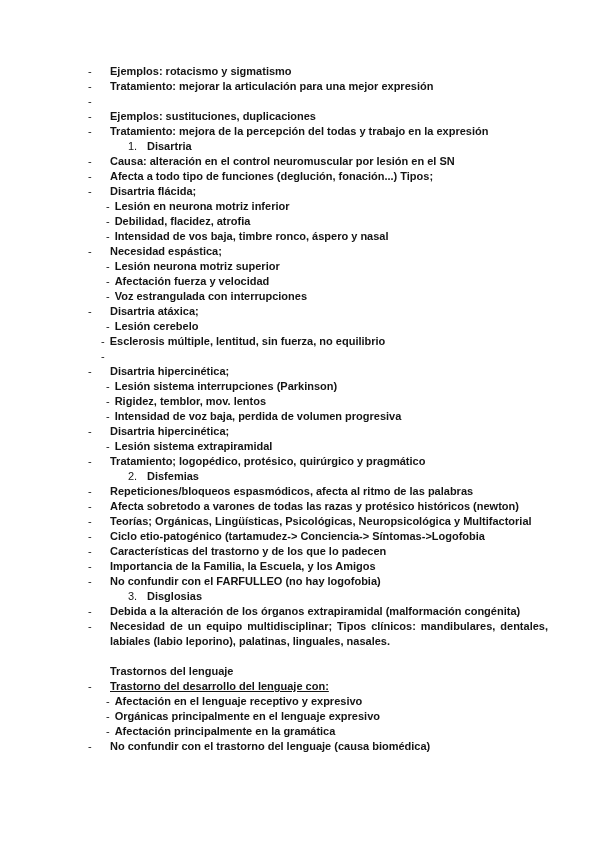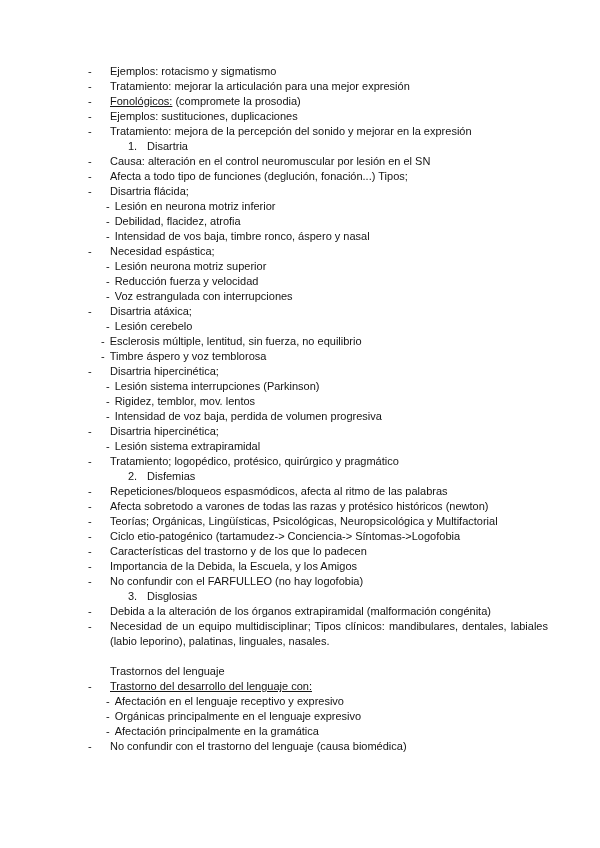--- a/index.html
+++ b/index.html
@@ -14,71 +14,71 @@
     background: #ffffff;
     overflow: hidden;
     position: relative;
   }
   .content {
     padding: 64px 52px 0 88px;
     font-size: 11px;
     line-height: 15px;
   }
   .line { display: flex; align-items: flex-start; white-space: pre; min-height: 15px; }
-  .txt { white-space: pre; }
+  .txt { white-space: pre; font-weight: bold; }
   .dash { width: 22px; flex: 0 0 22px; }
   .subdash { margin-right: 5px; }
   .line.subitem  { padding-left: 18px; }
   .line.subitem2 { padding-left: 13px; }
   .line.numbered { padding-left: 40px; }
   .num { width: 19px; flex: 0 0 19px; }
   .line.heading { padding-left: 22px; text-align: center; }
   .line.gap { height: 15px; }
   .txt.justify { white-space: normal; text-align: justify; flex: 1 1 auto; }
   .u { text-decoration: underline; }
 </style>
 </head>
 <body>
 
 <div class="page">
   <div class="content">
       <div class="line item"><span class="dash">-</span><span class="txt"><span>Ejemplos: rotacismo y sigmatismo</span></span></div>
       <div class="line item"><span class="dash">-</span><span class="txt"><span>Tratamiento: mejorar la articulación para una mejor expresión</span></span></div>
-      <div class="line item"><span class="dash">-</span><span class="txt"><span class="u">Fonológicos:</span><span> (compromete la prosodia)</span></span></div>
+      <div class="line item"><span class="dash">-</span></div>
       <div class="line item"><span class="dash">-</span><span class="txt"><span>Ejemplos: sustituciones, duplicaciones</span></span></div>
-      <div class="line item"><span class="dash">-</span><span class="txt"><span>Tratamiento: mejora de la percepción del sonido y mejorar en la expresión</span></span></div>
+      <div class="line item"><span class="dash">-</span><span class="txt"><span>Tratamiento: mejora de la percepción del todas y trabajo en la expresión</span></span></div>
       <div class="line numbered"><span class="num">1.</span><span class="txt"><span>Disartria</span></span></div>
       <div class="line item"><span class="dash">-</span><span class="txt"><span>Causa: alteración en el control neuromuscular por lesión en el SN</span></span></div>
       <div class="line item"><span class="dash">-</span><span class="txt"><span>Afecta a todo tipo de funciones (deglución, fonación...) Tipos;</span></span></div>
       <div class="line item"><span class="dash">-</span><span class="txt"><span>Disartria flácida;</span></span></div>
       <div class="line subitem"><span class="subdash">-</span><span class="txt"><span>Lesión en neurona motriz inferior</span></span></div>
       <div class="line subitem"><span class="subdash">-</span><span class="txt"><span>Debilidad, flacidez, atrofia</span></span></div>
       <div class="line subitem"><span class="subdash">-</span><span class="txt"><span>Intensidad de vos baja, timbre ronco, áspero y nasal</span></span></div>
       <div class="line item"><span class="dash">-</span><span class="txt"><span>Necesidad espástica;</span></span></div>
       <div class="line subitem"><span class="subdash">-</span><span class="txt"><span>Lesión neurona motriz superior</span></span></div>
-      <div class="line subitem"><span class="subdash">-</span><span class="txt"><span>Reducción fuerza y velocidad</span></span></div>
+      <div class="line subitem"><span class="subdash">-</span><span class="txt"><span>Afectación fuerza y velocidad</span></span></div>
       <div class="line subitem"><span class="subdash">-</span><span class="txt"><span>Voz estrangulada con interrupciones</span></span></div>
       <div class="line item"><span class="dash">-</span><span class="txt"><span>Disartria atáxica;</span></span></div>
       <div class="line subitem"><span class="subdash">-</span><span class="txt"><span>Lesión cerebelo</span></span></div>
       <div class="line subitem2"><span class="subdash">-</span><span class="txt"><span>Esclerosis múltiple, lentitud, sin fuerza, no equilibrio</span></span></div>
-      <div class="line subitem2"><span class="subdash">-</span><span class="txt"><span>Timbre áspero y voz temblorosa</span></span></div>
+      <div class="line subitem2"><span class="subdash">-</span></div>
       <div class="line item"><span class="dash">-</span><span class="txt"><span>Disartria hipercinética;</span></span></div>
       <div class="line subitem"><span class="subdash">-</span><span class="txt"><span>Lesión sistema interrupciones (Parkinson)</span></span></div>
       <div class="line subitem"><span class="subdash">-</span><span class="txt"><span>Rigidez, temblor, mov. lentos</span></span></div>
       <div class="line subitem"><span class="subdash">-</span><span class="txt"><span>Intensidad de voz baja, perdida de volumen progresiva</span></span></div>
       <div class="line item"><span class="dash">-</span><span class="txt"><span>Disartria hipercinética;</span></span></div>
       <div class="line subitem"><span class="subdash">-</span><span class="txt"><span>Lesión sistema extrapiramidal</span></span></div>
       <div class="line item"><span class="dash">-</span><span class="txt"><span>Tratamiento; logopédico, protésico, quirúrgico y pragmático</span></span></div>
       <div class="line numbered"><span class="num">2.</span><span class="txt"><span>Disfemias</span></span></div>
       <div class="line item"><span class="dash">-</span><span class="txt"><span>Repeticiones/bloqueos espasmódicos, afecta al ritmo de las palabras</span></span></div>
       <div class="line item"><span class="dash">-</span><span class="txt"><span>Afecta sobretodo a varones de todas las razas y protésico históricos (newton)</span></span></div>
       <div class="line item"><span class="dash">-</span><span class="txt"><span>Teorías; Orgánicas, Lingüísticas, Psicológicas, Neuropsicológica y Multifactorial</span></span></div>
       <div class="line item"><span class="dash">-</span><span class="txt"><span>Ciclo etio-patogénico (tartamudez-&gt; Conciencia-&gt; Síntomas-&gt;Logofobia</span></span></div>
       <div class="line item"><span class="dash">-</span><span class="txt"><span>Características del trastorno y de los que lo padecen</span></span></div>
-      <div class="line item"><span class="dash">-</span><span class="txt"><span>Importancia de la Debida, la Escuela, y los Amigos</span></span></div>
+      <div class="line item"><span class="dash">-</span><span class="txt"><span>Importancia de la Familia, la Escuela, y los Amigos</span></span></div>
       <div class="line item"><span class="dash">-</span><span class="txt"><span>No confundir con el FARFULLEO (no hay logofobia)</span></span></div>
       <div class="line numbered"><span class="num">3.</span><span class="txt"><span>Disglosias</span></span></div>
       <div class="line item"><span class="dash">-</span><span class="txt"><span>Debida a la alteración de los órganos extrapiramidal (malformación congénita)</span></span></div>
       <div class="line item"><span class="dash">-</span><span class="txt justify"><span>Necesidad de un equipo multidisciplinar; Tipos clínicos: mandibulares, dentales, labiales (labio leporino), palatinas, linguales, nasales.</span></span></div>
       <div class="line gap"></div>
       <div class="line heading"><span class="txt"><span>Trastornos del lenguaje</span></span></div>
       <div class="line item"><span class="dash">-</span><span class="txt"><span class="u">Trastorno del desarrollo del lenguaje con:</span></span></div>
       <div class="line subitem"><span class="subdash">-</span><span class="txt"><span>Afectación en el lenguaje receptivo y expresivo</span></span></div>
       <div class="line subitem"><span class="subdash">-</span><span class="txt"><span>Orgánicas principalmente en el lenguaje expresivo</span></span></div>
       <div class="line subitem"><span class="subdash">-</span><span class="txt"><span>Afectación principalmente en la gramática</span></span></div>

